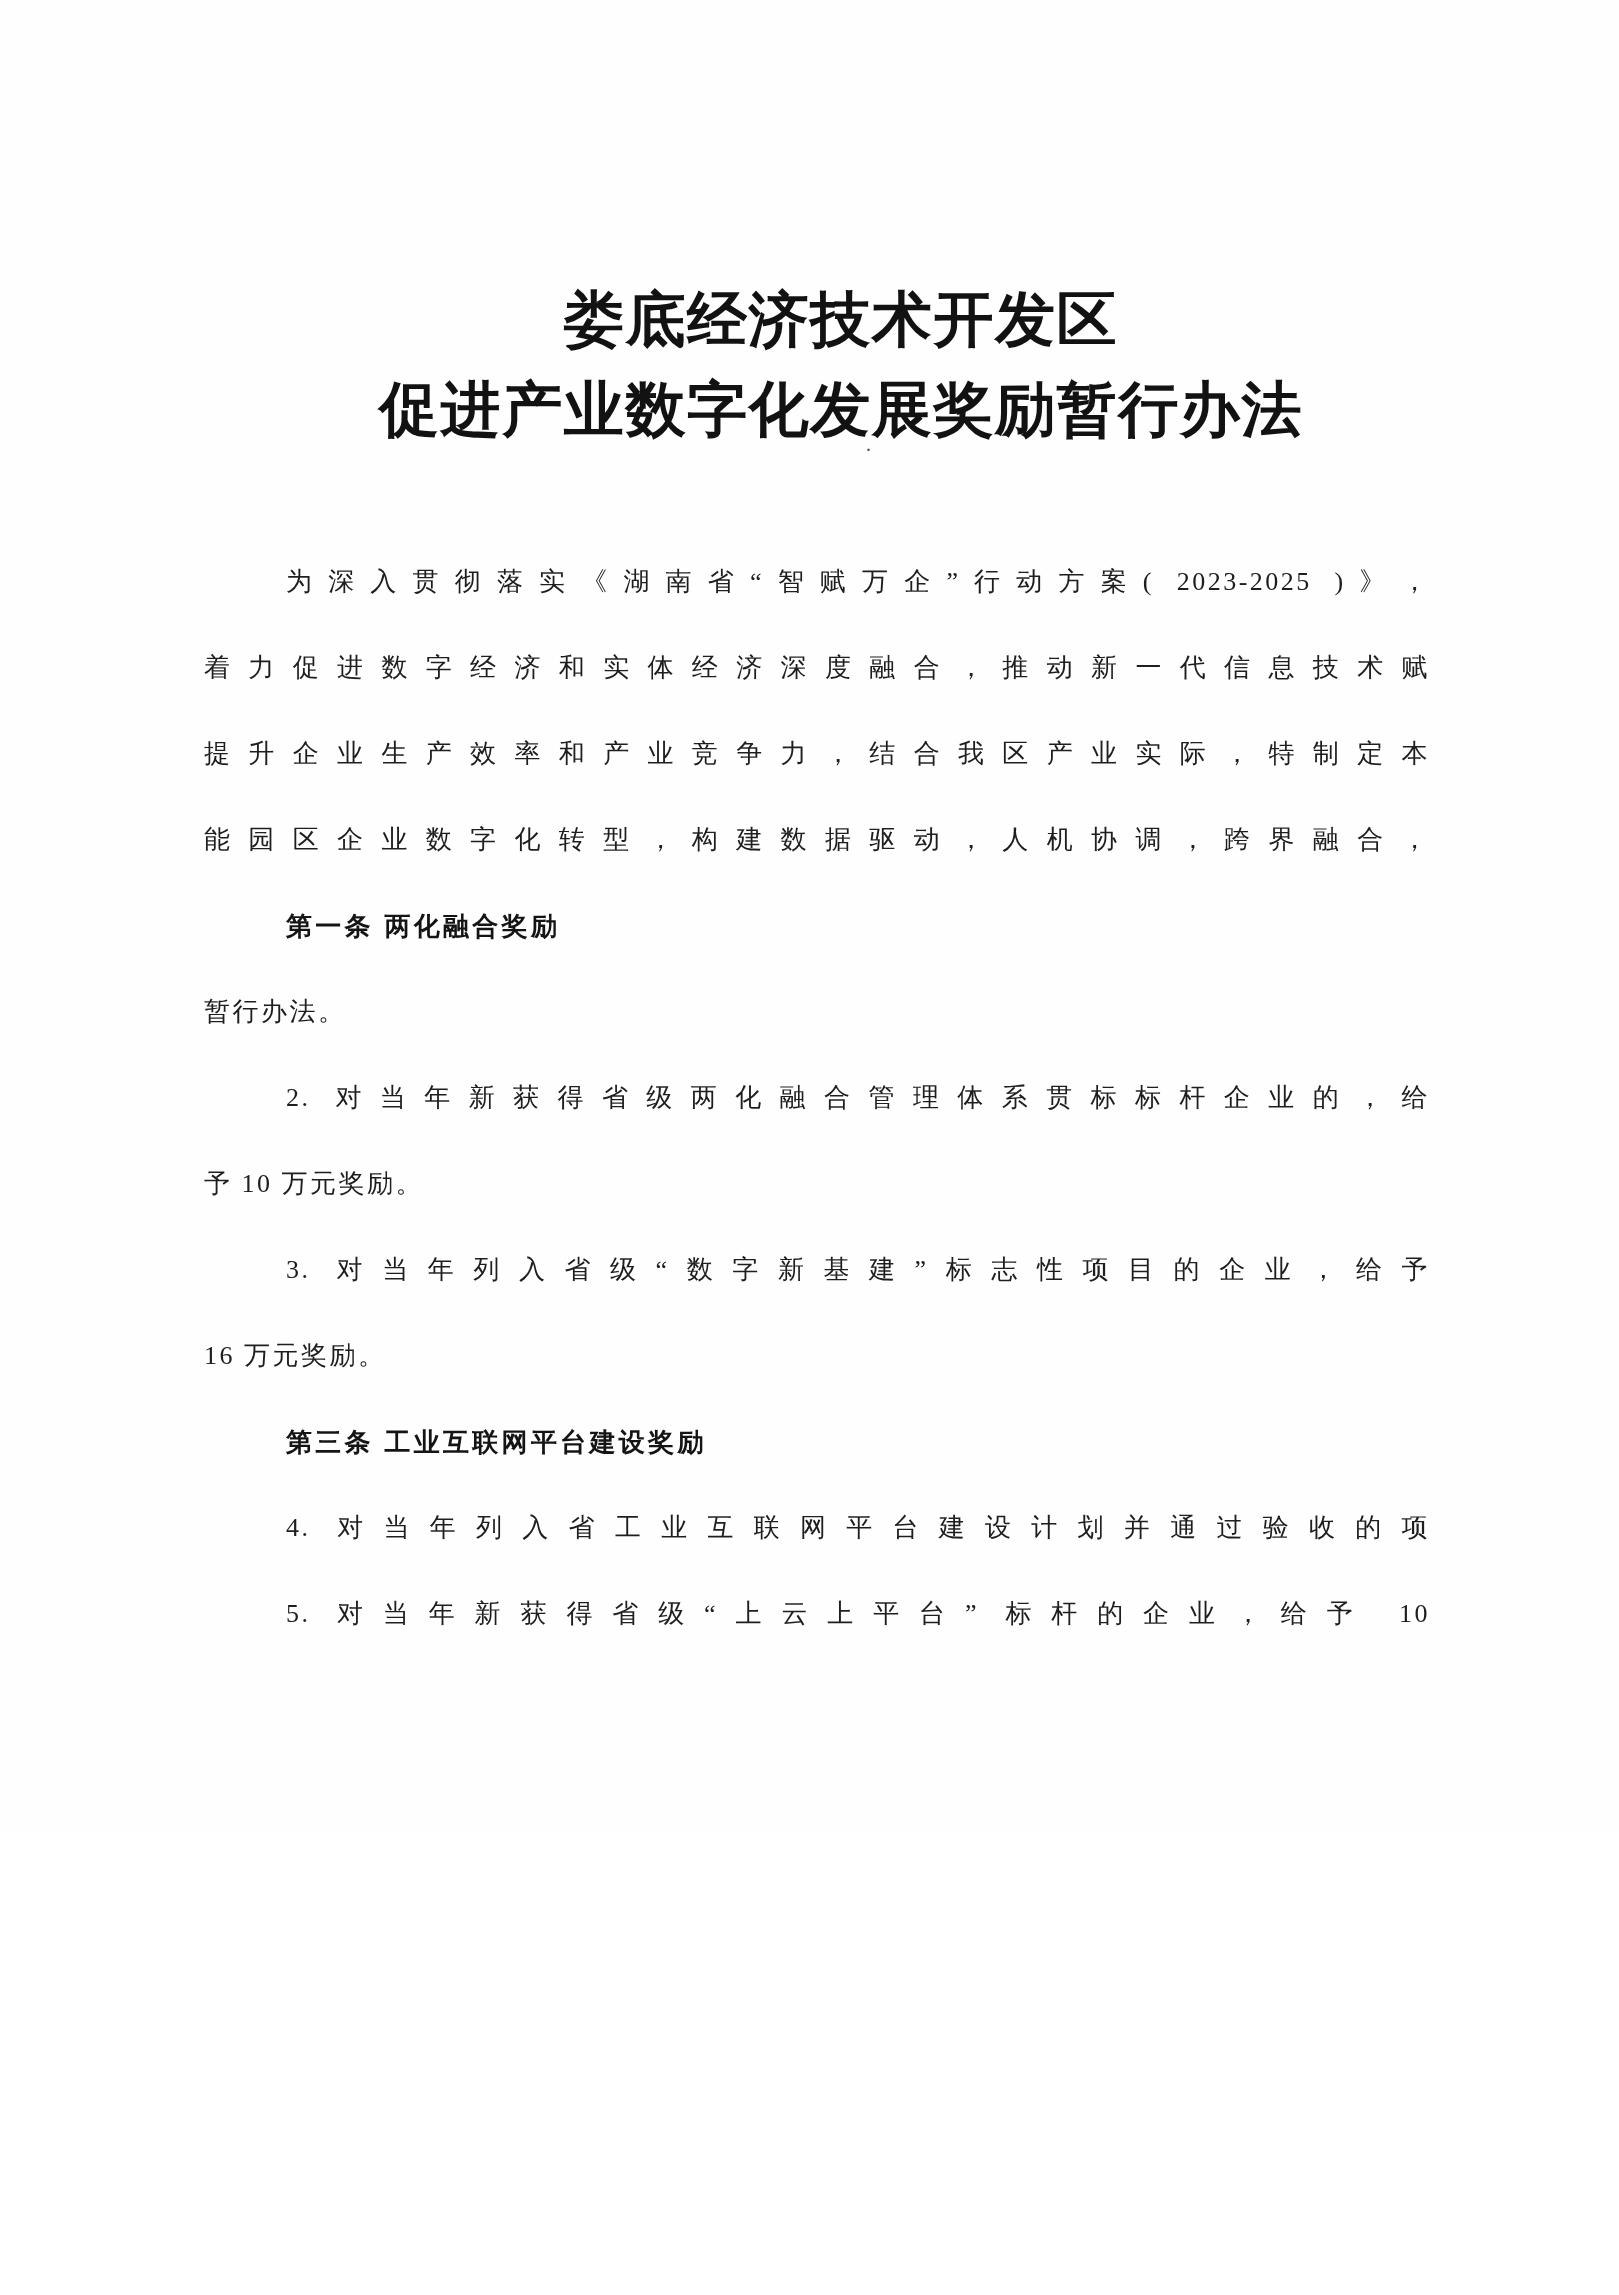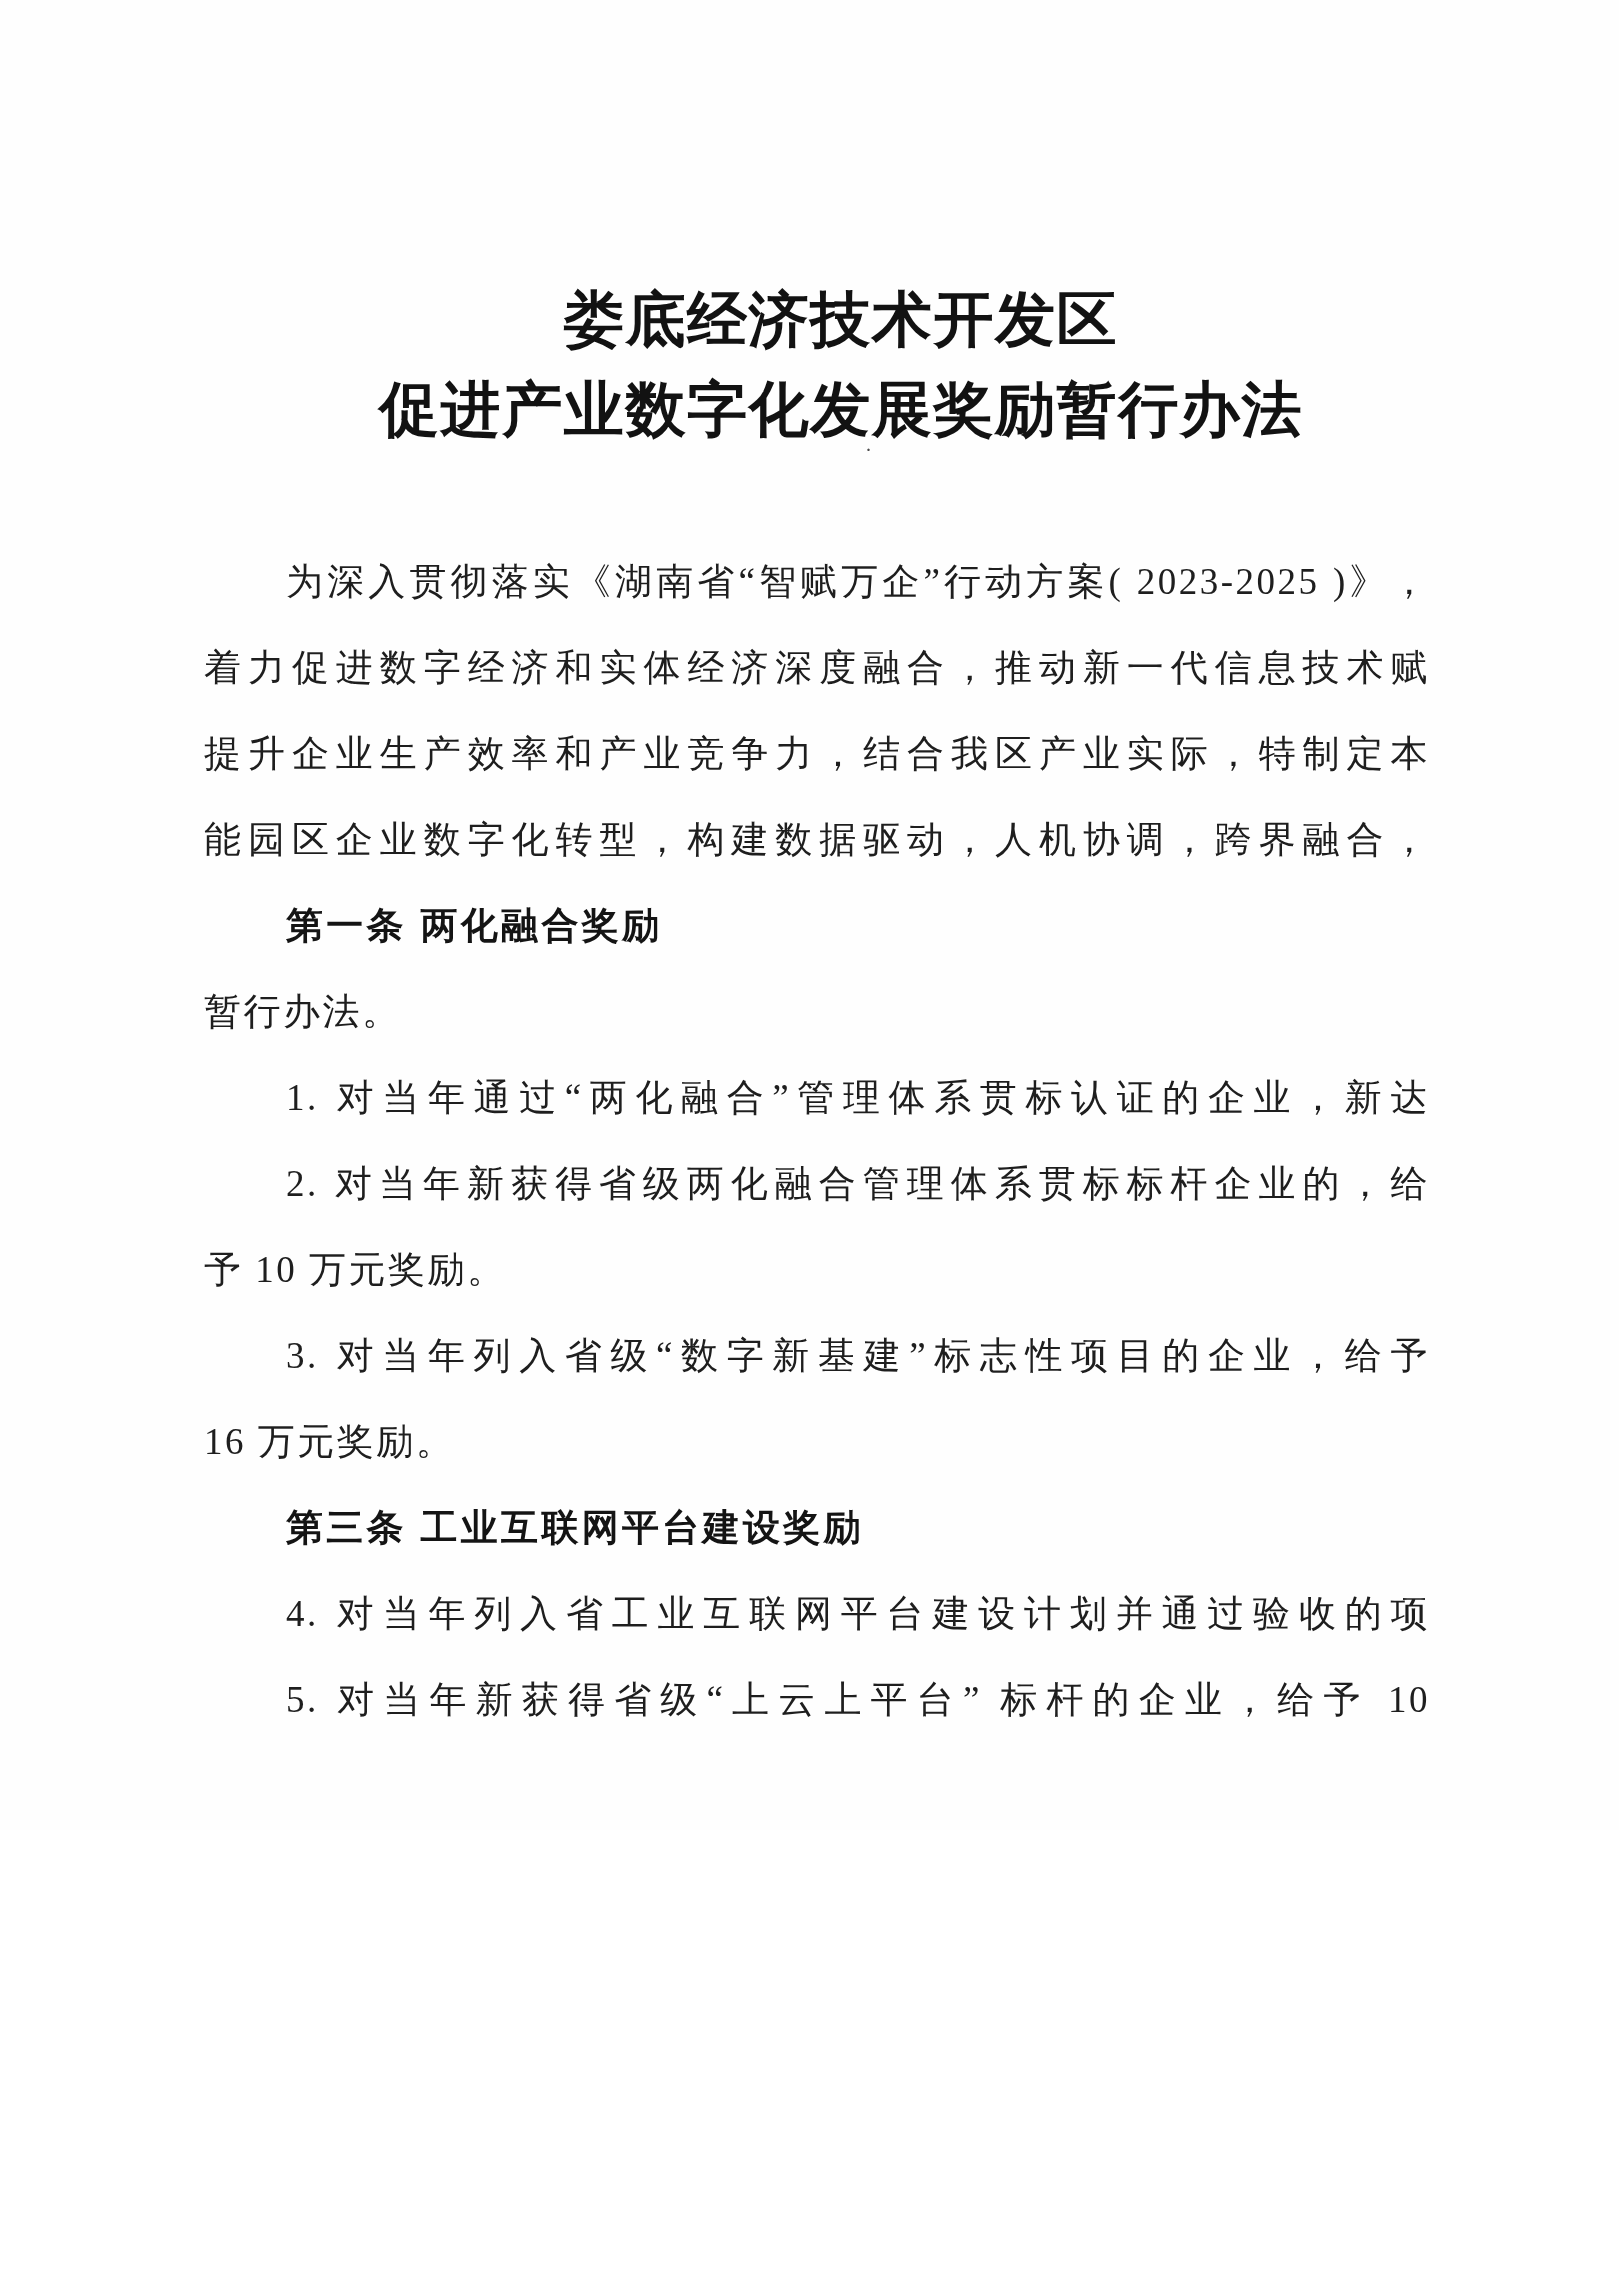--- a/index.html
+++ b/index.html
@@ -42,21 +42,21 @@
   .body-block {
     position: absolute;
     left: 204px;
     top: 539px;
     width: 1226px;
   }
   .ln {
     margin: 0;
     height: 86px;
     line-height: 86px;
-    font-size: 37px;
+    font-size: 26px;
     letter-spacing: 2.5px;
     color: #1e1e1e;
   }
   .just {
     text-align: justify;
     text-align-last: justify;
   }
   .indent {
     text-indent: 82px;
   }
@@ -89,21 +89,20 @@
   <div class="artifact-dot">·</div>
 
   <div class="body-block">
     <p class="ln indent just">为深入贯彻落实《湖南省“智赋万企”行动方案( 2023-2025 )》，</p>
     <p class="ln just">着力促进数字经济和实体经济深度融合，推动新一代信息技术赋</p>
     <p class="ln just">提升企业生产效率和产业竞争力，结合我区产业实际，特制定本</p>
     <p class="ln just">能园区企业数字化转型，构建数据驱动，人机协调，跨界融合，</p>
     <p class="ln indent heading">第一条 两化融合奖励</p>
 
     <p class="ln">暂行办法。</p>
-    <p class="ln indent just">1. 对当年通过“两化融合”管理体系贯标认证的企业，新达</p>
     <p class="ln indent just">2. 对当年新获得省级两化融合管理体系贯标标杆企业的，给</p>
     <p class="ln">予 10 万元奖励。</p>
 
     <p class="ln indent just">3. 对当年列入省级“数字新基建”标志性项目的企业，给予</p>
     <p class="ln">16 万元奖励。</p>
 
     <p class="ln indent heading">第三条 工业互联网平台建设奖励</p>
     <p class="ln indent just">4. 对当年列入省工业互联网平台建设计划并通过验收的项</p>
     <p class="ln indent just">5. 对当年新获得省级“上云上平台” 标杆的企业，给予 10</p>
   </div>

